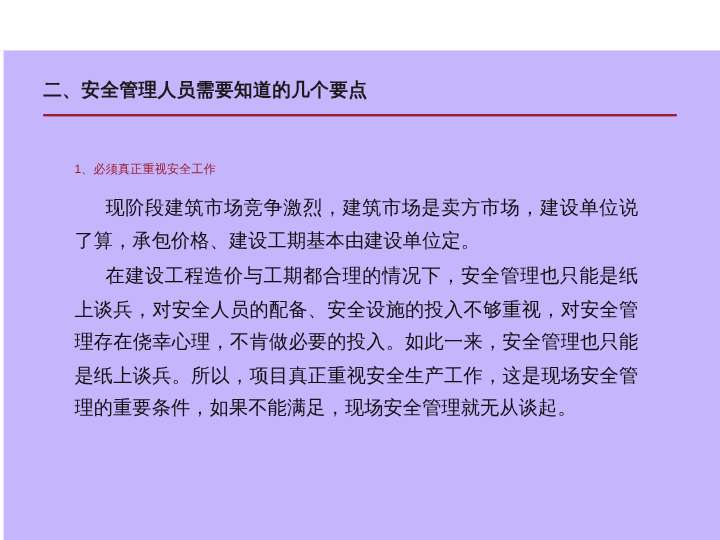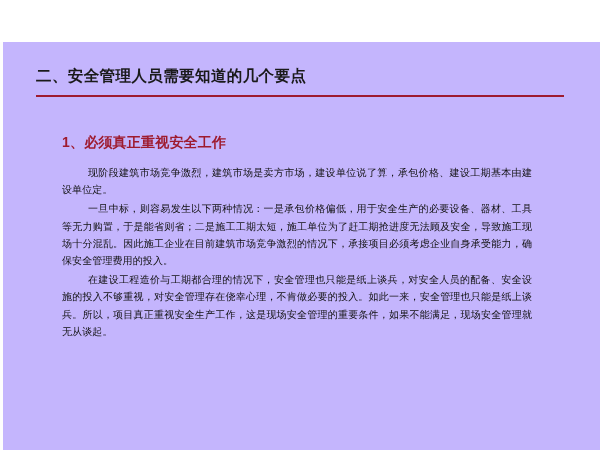--- a/index.html
+++ b/index.html
@@ -44,28 +44,28 @@
     height: 2px;
     background: #9e1b2f;
   }
   .body-block {
     position: absolute;
     left: 62px;
     top: 92px;
     width: 470px;
   }
   .section-heading {
-    font-size: 14px;
-    font-weight: bold;
+    font-size: 10px;
+    font-weight: normal;
     color: #9e1b2f;
     letter-spacing: 0.2px;
     margin-bottom: 12px;
   }
   .para {
-    font-size: 10px;
+    font-size: 16px;
     color: #111111;
     line-height: 1.72;
     text-align: justify;
     text-justify: inter-ideograph;
     text-indent: 26px;
     margin: 0 0 2px 0;
     letter-spacing: 0.1px;
   }
   .page-number {
     position: absolute;
@@ -124,21 +124,20 @@
   <div class="edge-left"></div>
 
   <div class="title-block">
     <div class="slide-title">二、安全管理人员需要知道的几个要点</div>
     <div class="title-rule"></div>
   </div>
 
   <div class="body-block">
     <div class="section-heading">1、必须真正重视安全工作</div>
     <p class="para">现阶段建筑市场竞争激烈，建筑市场是卖方市场，建设单位说了算，承包价格、建设工期基本由建设单位定。</p>
-    <p class="para">一旦中标，则容易发生以下两种情况：一是承包价格偏低，用于安全生产的必要设备、器材、工具等无力购置，于是能省则省；二是施工工期太短，施工单位为了赶工期抢进度无法顾及安全，导致施工现场十分混乱。因此施工企业在目前建筑市场竞争激烈的情况下，承接项目必须考虑企业自身承受能力，确保安全管理费用的投入。</p>
     <p class="para">在建设工程造价与工期都合理的情况下，安全管理也只能是纸上谈兵，对安全人员的配备、安全设施的投入不够重视，对安全管理存在侥幸心理，不肯做必要的投入。如此一来，安全管理也只能是纸上谈兵。所以，项目真正重视安全生产工作，这是现场安全管理的重要条件，如果不能满足，现场安全管理就无从谈起。</p>
   </div>
 
   <div class="watermark">
     <span class="wm-badge"></span>
     <span class="wm-text">每日安全生产</span>
   </div>
 
   <div class="page-number">29</div>
 

